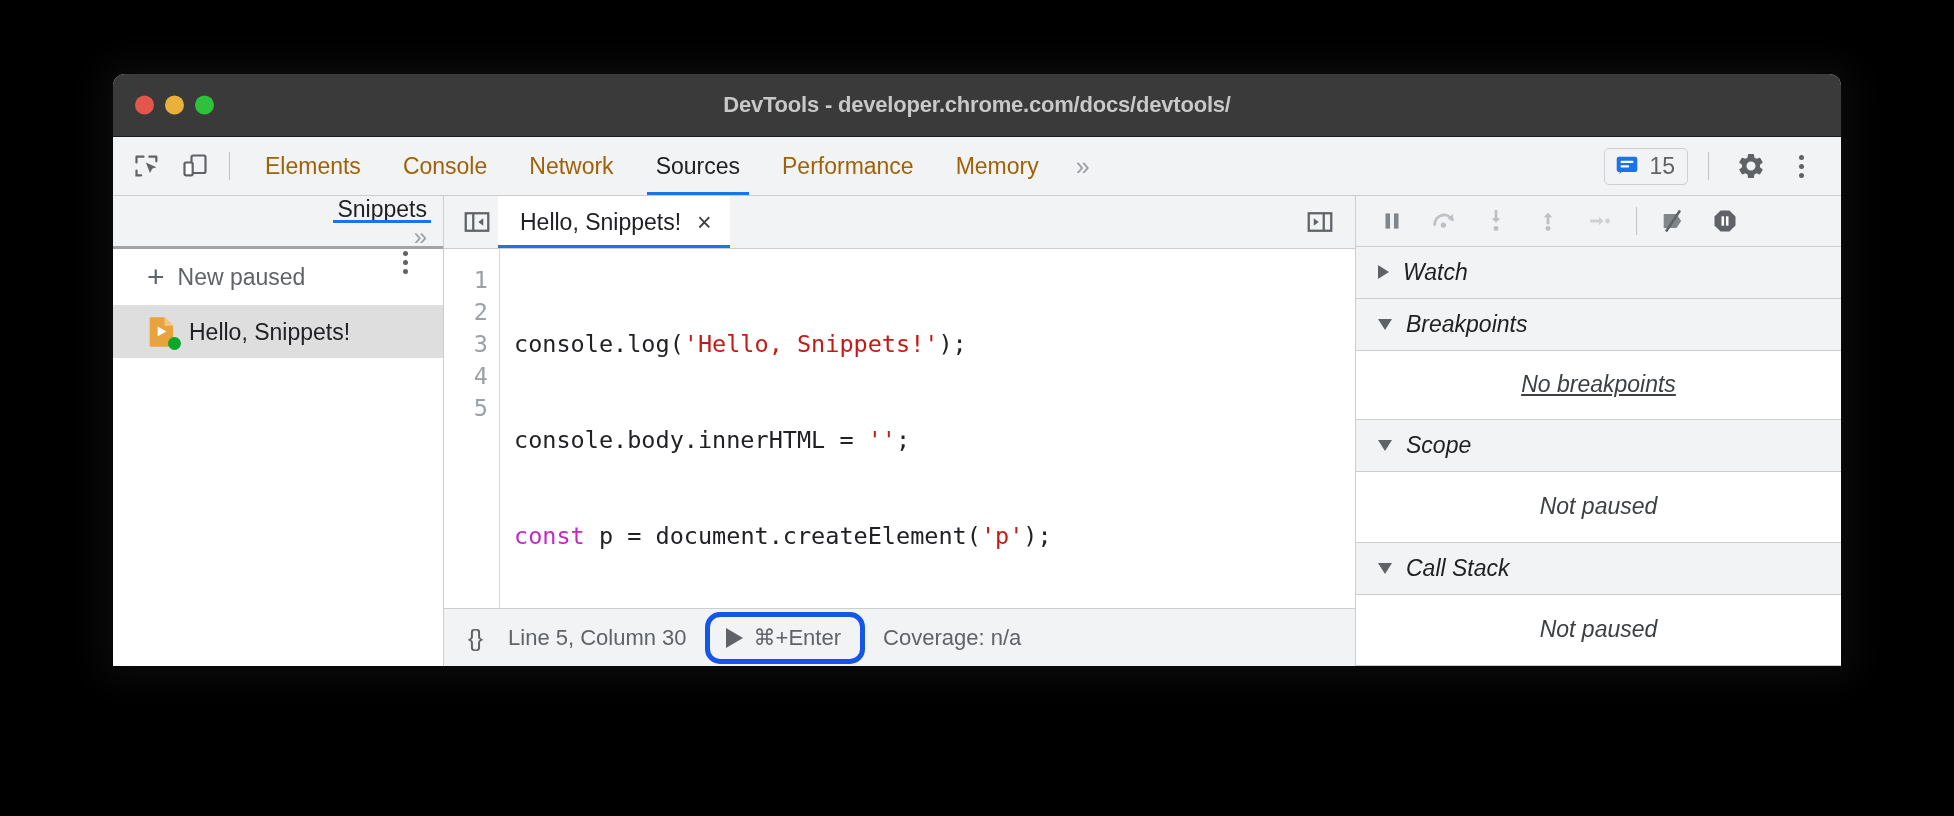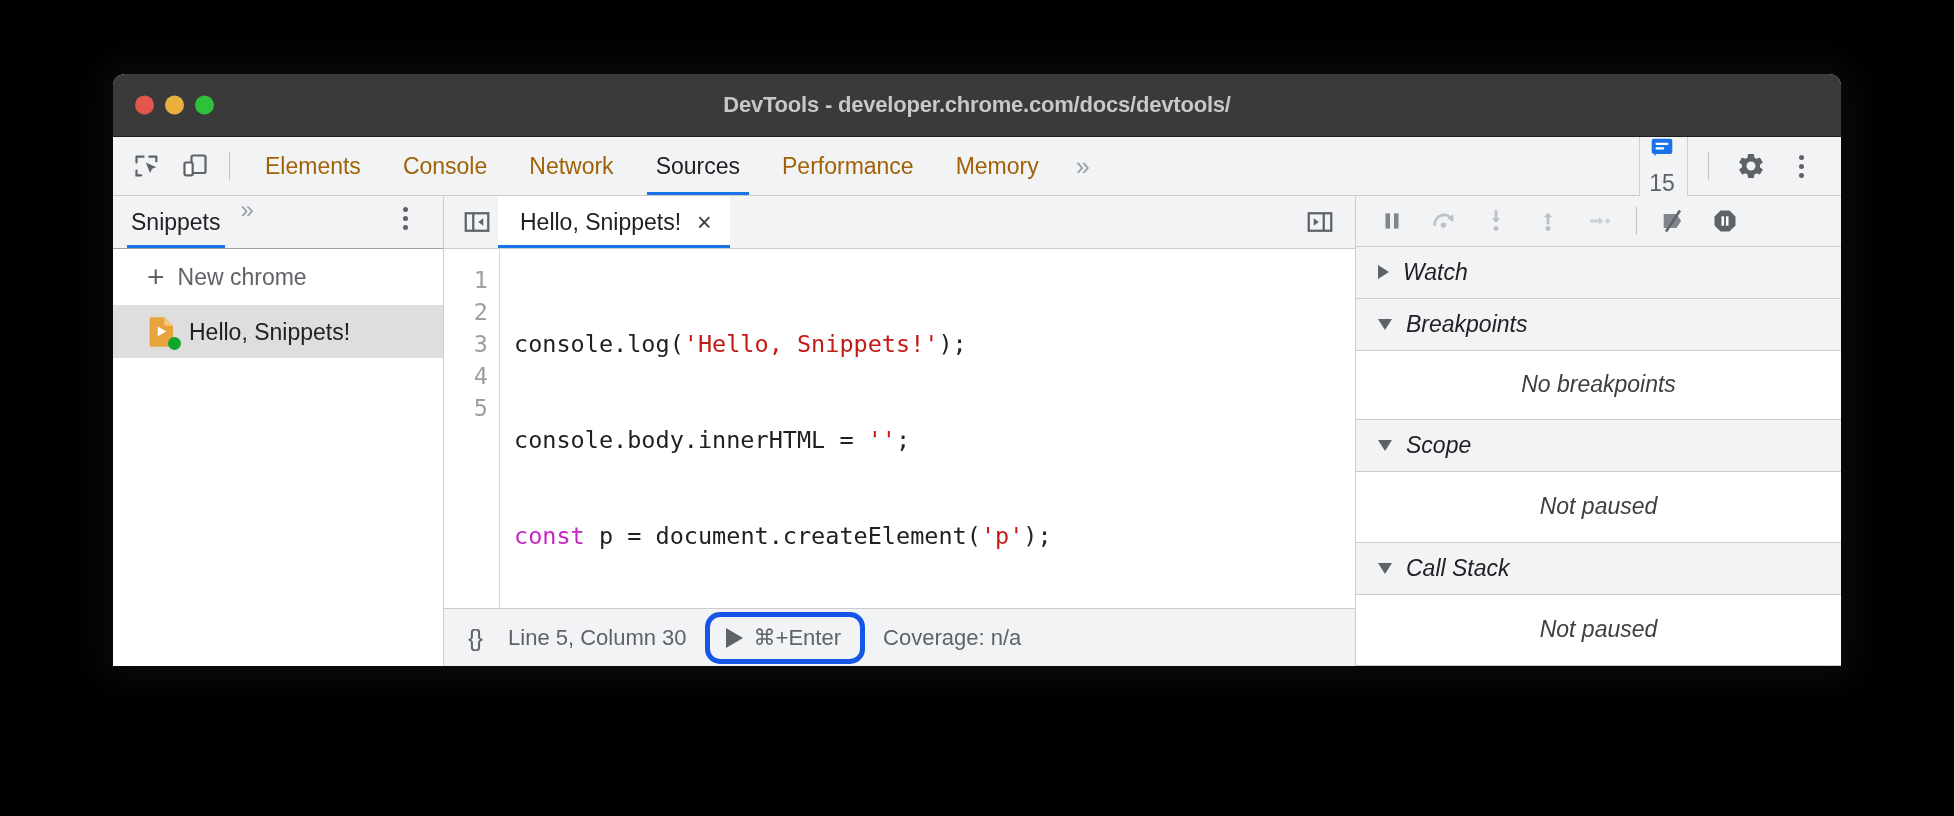--- a/index.html
+++ b/index.html
@@ -57,35 +57,35 @@
   .tab.active { color: #202124; }
   .tab.active::after {
     content: ""; position: absolute; left: 12px; right: 12px; bottom: 0;
     height: 3px; background: #1a73e8;
   }
   .tab.more { padding: 0 16px; color: #9aa0a6; font-size: 25px; }
   .tb-right { margin-left: auto; display: flex; align-items: center; gap: 6px; }
   .msg-badge {
     display: flex; align-items: center; gap: 9px;
     border: 1px solid #d0d0d0; border-radius: 5px;
-    padding: 4px 12px 4px 9px; background: #f1f3f4; cursor: pointer; flex-direction: column;
+    padding: 4px 12px 4px 9px; background: #f1f3f4; cursor: pointer;
   }
   .msg-count { font-size: 23px; color: #5f6368; }
   .icon-btn { width: 44px; height: 44px; display: flex; align-items: center; justify-content: center; cursor: pointer; }
   .kebab { display: flex; flex-direction: column; gap: 4px; align-items: center; }
   .kebab i { width: 5px; height: 5px; border-radius: 50%; background: #5f6368; display: block; }
 
   
   .split { display: flex; height: 470px; }
 
   
   .left-pane { width: 331px; border-right: 1px solid #cdcdcd; background: #fff; display: flex; flex-direction: column; }
   .pane-header {
-    height: 53px; background: #f1f3f4; display: flex; align-items: flex-start;
-    padding: 0 16px 0 18px; border-bottom: 1px solid #a3a3a3; position: relative;
+    height: 53px; background: #f1f3f4; display: flex; align-items: flex-end;
+    padding: 0 16px 0 18px; border-bottom: 3px solid #a3a3a3; position: relative; flex-direction: column;
   }
   .pane-tab { position: relative; font-size: 23px; color: #202124; height: 100%; display: flex; align-items: center; cursor: pointer; }
   .pane-tab::after { content:""; position:absolute; left:-4px; right:-4px; bottom:0; height:3px; background:#1a73e8; }
   .pane-chev { margin-left: 20px; color: #9aa0a6; font-size: 24px; cursor: pointer; }
   .pane-kebab { margin-left: auto; cursor: pointer; }
   .new-snippet {
     height: 57px; display: flex; align-items: center; gap: 13px;
     padding-left: 34px; font-size: 23px; color: #5f6368;
     border-bottom: 1px solid #e0e0e0; cursor: pointer;
   }
@@ -152,21 +152,21 @@
     font-size: 23px; color: #202124; cursor: pointer; font-style: italic;
   }
   .tri { width: 0; height: 0; }
   .tri.right { border-left: 11px solid #5f6368; border-top: 7px solid transparent; border-bottom: 7px solid transparent; }
   .tri.down { border-top: 11px solid #5f6368; border-left: 7px solid transparent; border-right: 7px solid transparent; }
   .accordion-body {
     background: #fff; border-bottom: 1px solid #cdcdcd;
     display: flex; align-items: center; justify-content: center;
     font-size: 23px; color: #3c4043; font-style: italic;
   }
-  .body-h72 { height: 72px; }
+  .body-h72 { height: 72px; text-decoration: underline; }
   .body-h74 { height: 74px; }
 </style>
 </head>
 <body>
 
 <div id="root">
  <div class="window">
 
   <div class="titlebar">
     <div class="traffic">
@@ -237,21 +237,21 @@
         <div class="pane-kebab icon-btn">
           <span class="kebab">
                 <i></i>
                 <i></i>
                 <i></i>
               </span>
         </div>
       </div>
       <div class="new-snippet">
         <span class="plus">+</span>
-        <span>New chrome</span>
+        <span>New paused</span>
       </div>
       <div class="snippet-row">
         <span style="position:relative;display:inline-block;width:28px;height:32px;">
           <svg width="28" height="32" viewBox="0 0 22 26">
             <path d="M2 1h11l7 7v16a1 1 0 01-1 1H2a1 1 0 01-1-1V2a1 1 0 011-1z" fill="#e8a33d"></path>
             <path d="M13 1l7 7h-7z" fill="#f5c77e"></path>
             <path d="M7.5 8.5v8l7-4z" fill="#fff"></path>
           </svg>
           <span style="position:absolute;right:-5px;bottom:-2px;width:13px;height:13px;border-radius:50%;background:#0ca72b;"></span>
         </span>

